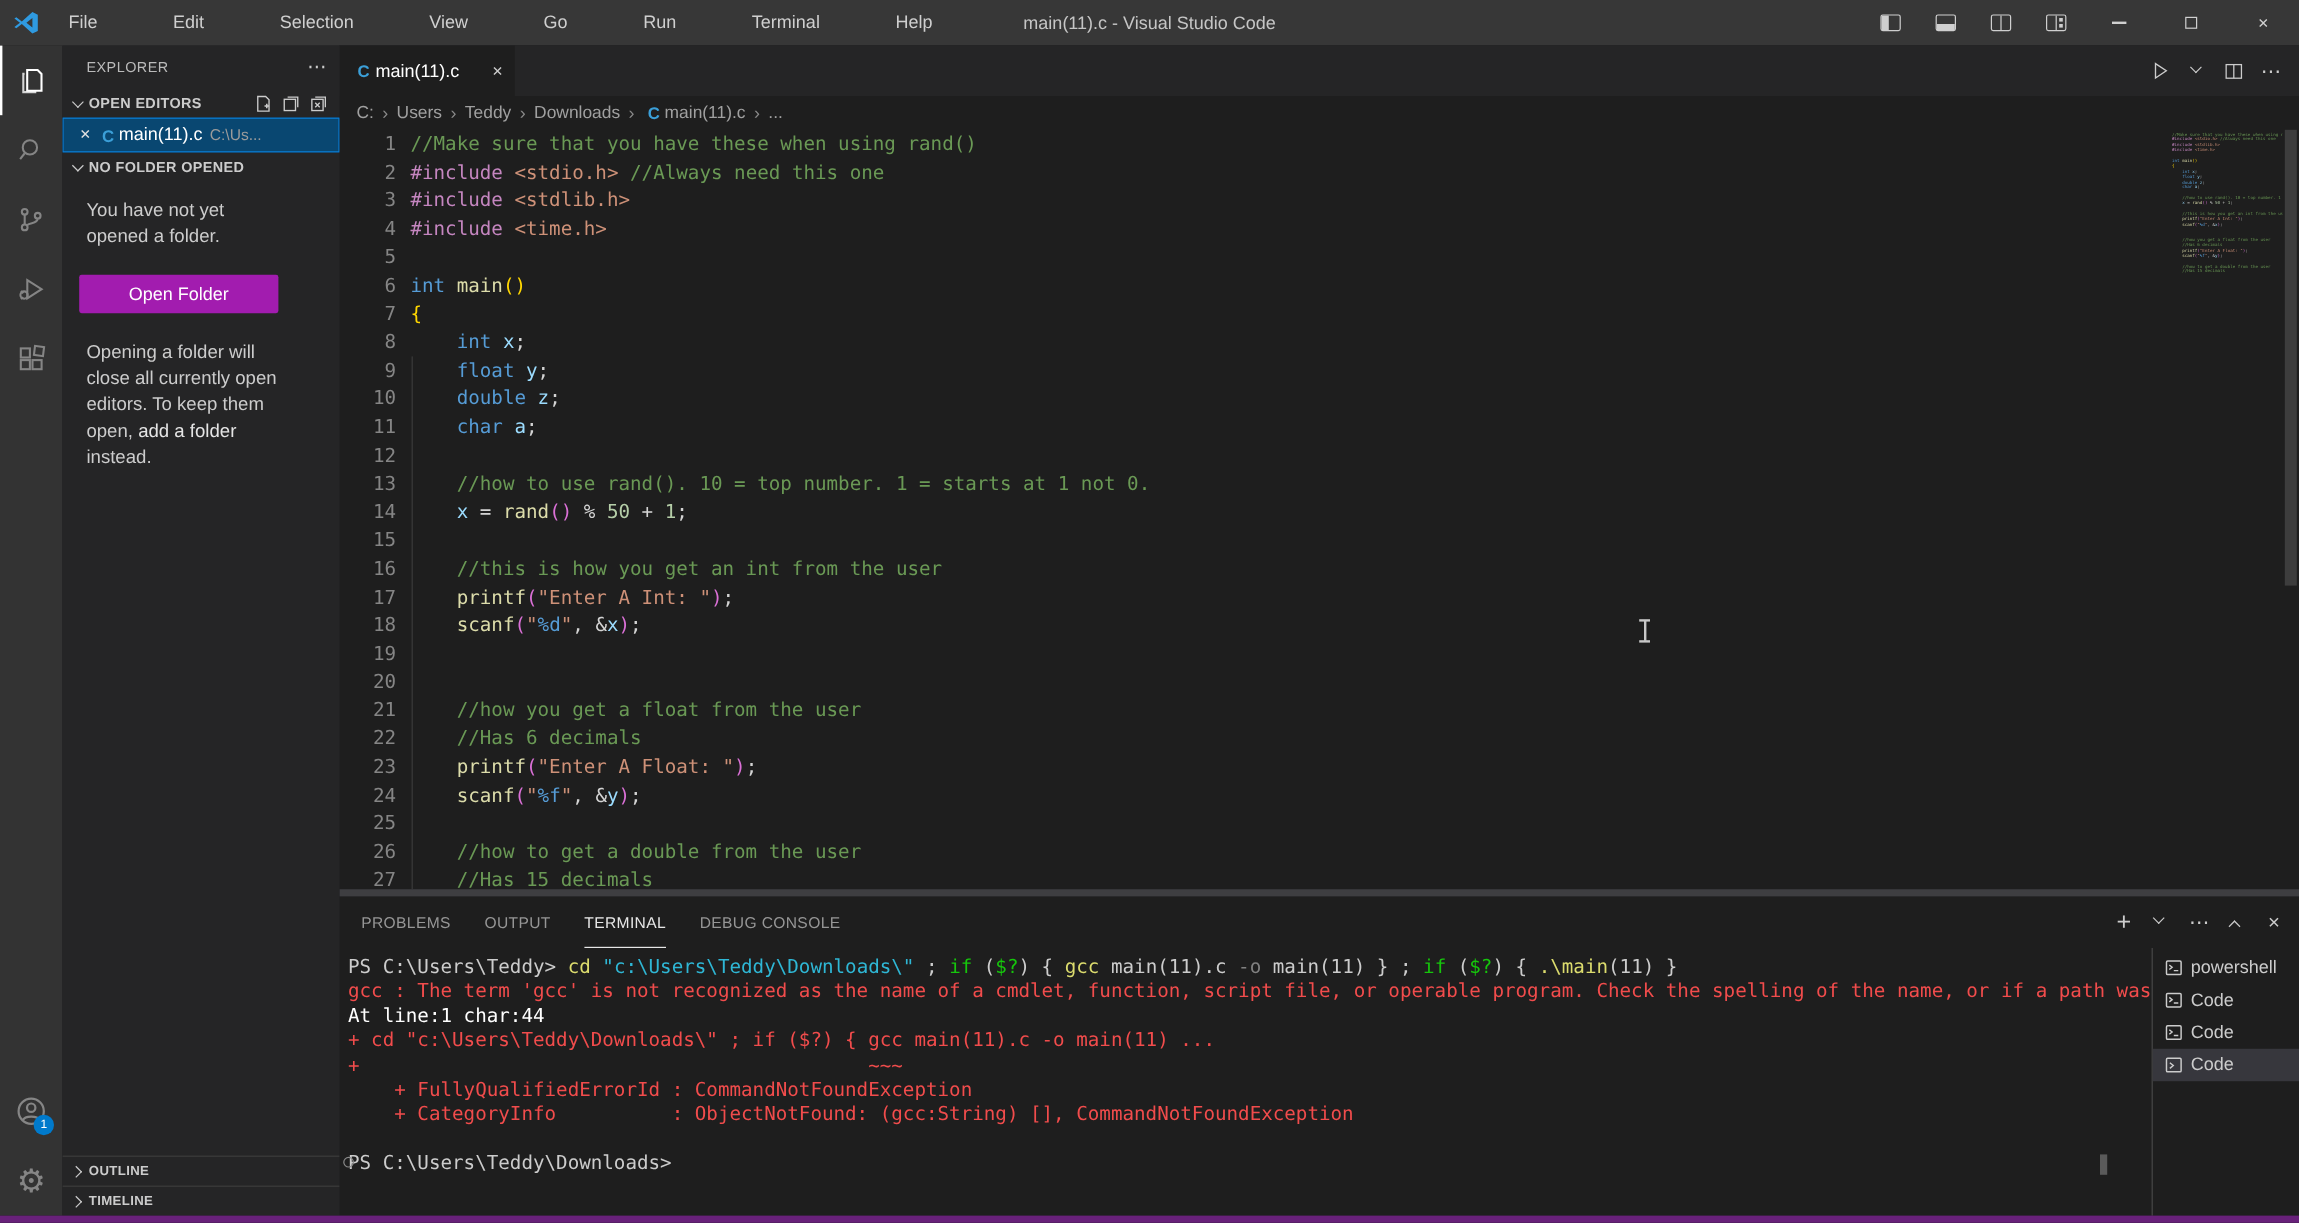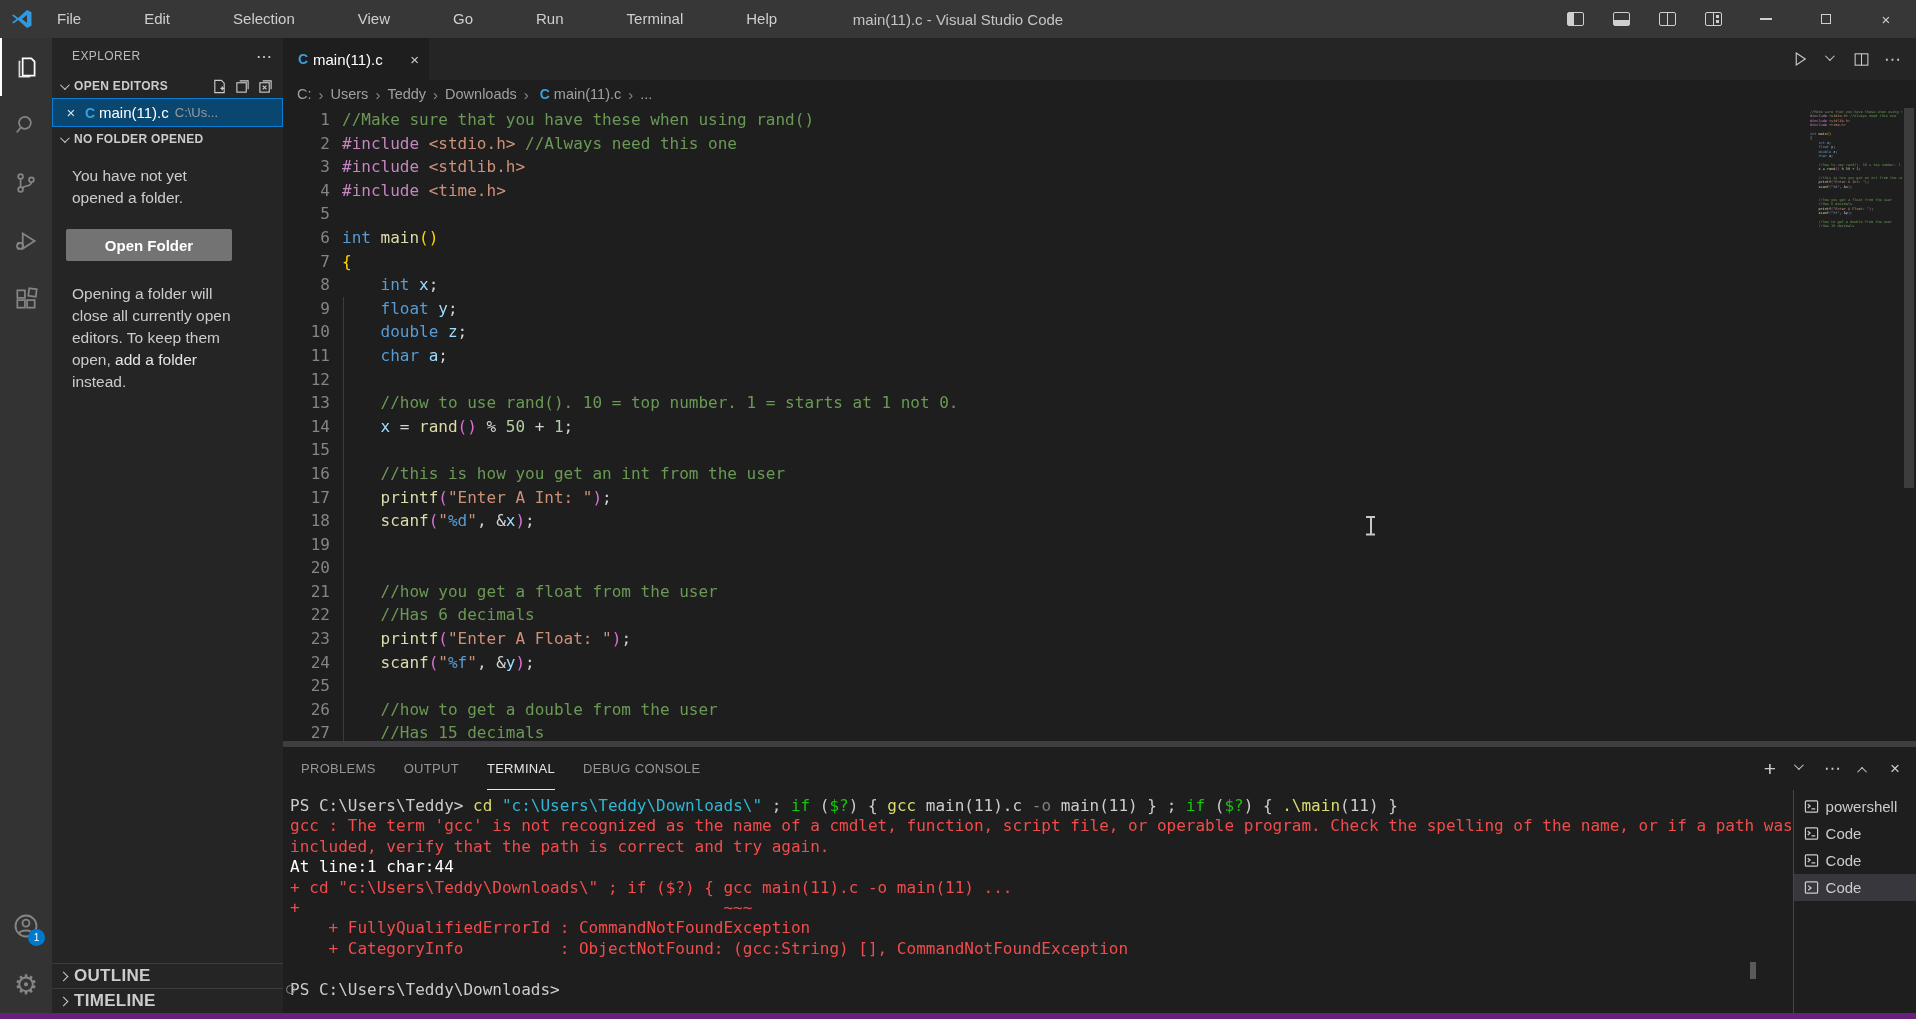--- a/index.html
+++ b/index.html
@@ -56,21 +56,21 @@
   .oe-item { height:29px; display:flex; align-items:center; background:#094771;
     border:1px solid #0b7cd4; font-size:15px; color:#ffffff; padding-left:8px; }
   .oe-close { font-size:15px; color:#e0e0e0; width:20px; text-align:center; }
   .c-icon { color:#3b9fd8; font-weight:bold; font-size:14px; width:18px; text-align:center; }
   .oe-path { color:#9b9b9b; font-size:13px; margin-left:6px; }
   .nf-body { padding:14px 18px 0 20px; font-size:15.5px; line-height:22px; color:#cccccc; }
   .open-folder-btn { display:block; width:166px; height:32px; margin:20px 0 0 14px; border:none;
     border-radius:2px; color:#ffffff; font-size:15px; font-family:inherit; cursor:pointer; }
   .nf-para { padding:22px 28px 0 20px; font-size:15.5px; line-height:22px; color:#cccccc; width:210px; }
   .sb-bottom { position:absolute; bottom:0; left:0; right:0; }
-  .sb-bottom .sect-row { border-top:1px solid #3c3c3c; height:25px; font-size:17px; }
+  .sb-bottom .sect-row { border-top:1px solid #3c3c3c; height:25px; font-size:11px; }
 
   
   .editor-region { width:1633px; display:flex; flex-direction:column; background:#1e1e1e; }
   .tabbar { height:42px; background:#252526; display:flex; align-items:center; }
   .tab { width:146px; height:42px; background:#1e1e1e; display:flex; align-items:center;
     padding:0 10px; font-size:15px; color:#ffffff; }
   .tab .c-icon { width:20px; }
   .tab-close { margin-left:auto; color:#cccccc; font-size:15px; }
   .tab-actions { margin-left:auto; display:flex; align-items:center; gap:14px; padding-right:14px; color:#cccccc; }
   .tab-actions svg { stroke:#cccccc; fill:none; stroke-width:1.5; }
@@ -250,21 +250,21 @@
       <span class="oe-close">×</span>
       <span class="c-icon">C</span>
       <span>main(11).c</span>
       <span class="oe-path">C:\Us...</span>
     </div>
     <div class="sect-row">
       <span class="chev down"></span>
       <span>NO FOLDER OPENED</span>
     </div>
     <div class="nf-body" style="width:170px;">You have not yet opened a folder.</div>
-    <button class="open-folder-btn" style="background: #737373; font-weight: bold;">Open Folder</button>
+    <button class="open-folder-btn" style="background: #a21caf;">Open Folder</button>
     <div class="nf-para">
       <span>Opening a folder will close all currently open editors. To keep them open, </span><span id="add-folder-link" style="color: #e5e5e5;">add a folder</span><span> instead.</span>
     </div>
     <div class="sb-bottom">
       <div class="sect-row">
         <span class="chev right"></span>
         <span>OUTLINE</span>
       </div>
       <div class="sect-row">
         <span class="chev right"></span>
@@ -388,21 +388,20 @@
           <span class="chev down" style="margin-top:-4px;"></span>
           <span class="pa-dots">⋯</span>
           <span class="chev up" style="margin-top:4px;"></span>
           <span class="pa-x">×</span>
         </div>
       </div>
       <div class="panel-body">
         <div class="term-content" id="term-lines">
             <pre class="term-line"><span style="color: rgb(204, 204, 204);">PS C:\Users\Teddy&gt; </span><span style="color: rgb(220, 220, 110);">cd</span><span style="color: rgb(204, 204, 204);"> </span><span style="color: rgb(47, 183, 213);">"c:\Users\Teddy\Downloads\"</span><span style="color: rgb(204, 204, 204);"> ; </span><span style="color: rgb(22, 198, 12);">if</span><span style="color: rgb(204, 204, 204);"> (</span><span style="color: rgb(22, 198, 12);">$?</span><span style="color: rgb(204, 204, 204);">) { </span><span style="color: rgb(220, 220, 110);">gcc</span><span style="color: rgb(204, 204, 204);"> main(11).c </span><span style="color: rgb(128, 128, 128);">-o</span><span style="color: rgb(204, 204, 204);"> main(11) } ; </span><span style="color: rgb(22, 198, 12);">if</span><span style="color: rgb(204, 204, 204);"> (</span><span style="color: rgb(22, 198, 12);">$?</span><span style="color: rgb(204, 204, 204);">) { </span><span style="color: rgb(220, 220, 110);">.\main</span><span style="color: rgb(204, 204, 204);">(11) } </span></pre>
             <pre class="term-line"><span style="color: rgb(241, 76, 76);">gcc : The term 'gcc' is not recognized as the name of a cmdlet, function, script file, or operable program. Check the spelling of the name, or if a path was</span></pre>
-            <pre class="term-line"><span style="color: rgb(241, 76, 76);">included, verify that the path is correct and try again.</span></pre>
             <pre class="term-line"><span style="color: #ffffff;">At line:1 char:44</span></pre>
             <pre class="term-line"><span style="color: rgb(241, 76, 76);">+ cd "c:\Users\Teddy\Downloads\" ; if ($?) { gcc main(11).c -o main(11) ...</span></pre>
             <pre class="term-line"><span style="color: rgb(241, 76, 76);">+                                            ~~~</span></pre>
             <pre class="term-line"><span style="color: rgb(241, 76, 76);">    + FullyQualifiedErrorId : CommandNotFoundException</span></pre>
             <pre class="term-line"><span style="color: rgb(241, 76, 76);">    + CategoryInfo          : ObjectNotFound: (gcc:String) [], CommandNotFoundException</span></pre>
             <pre class="term-line"></pre>
             <pre class="term-line"><span class="prompt-circle"></span><span style="color: rgb(204, 204, 204);">PS C:\Users\Teddy\Downloads&gt; </span></pre>
           </div>
         <div class="term-divider"></div>
         <div class="term-list" id="term-list">

